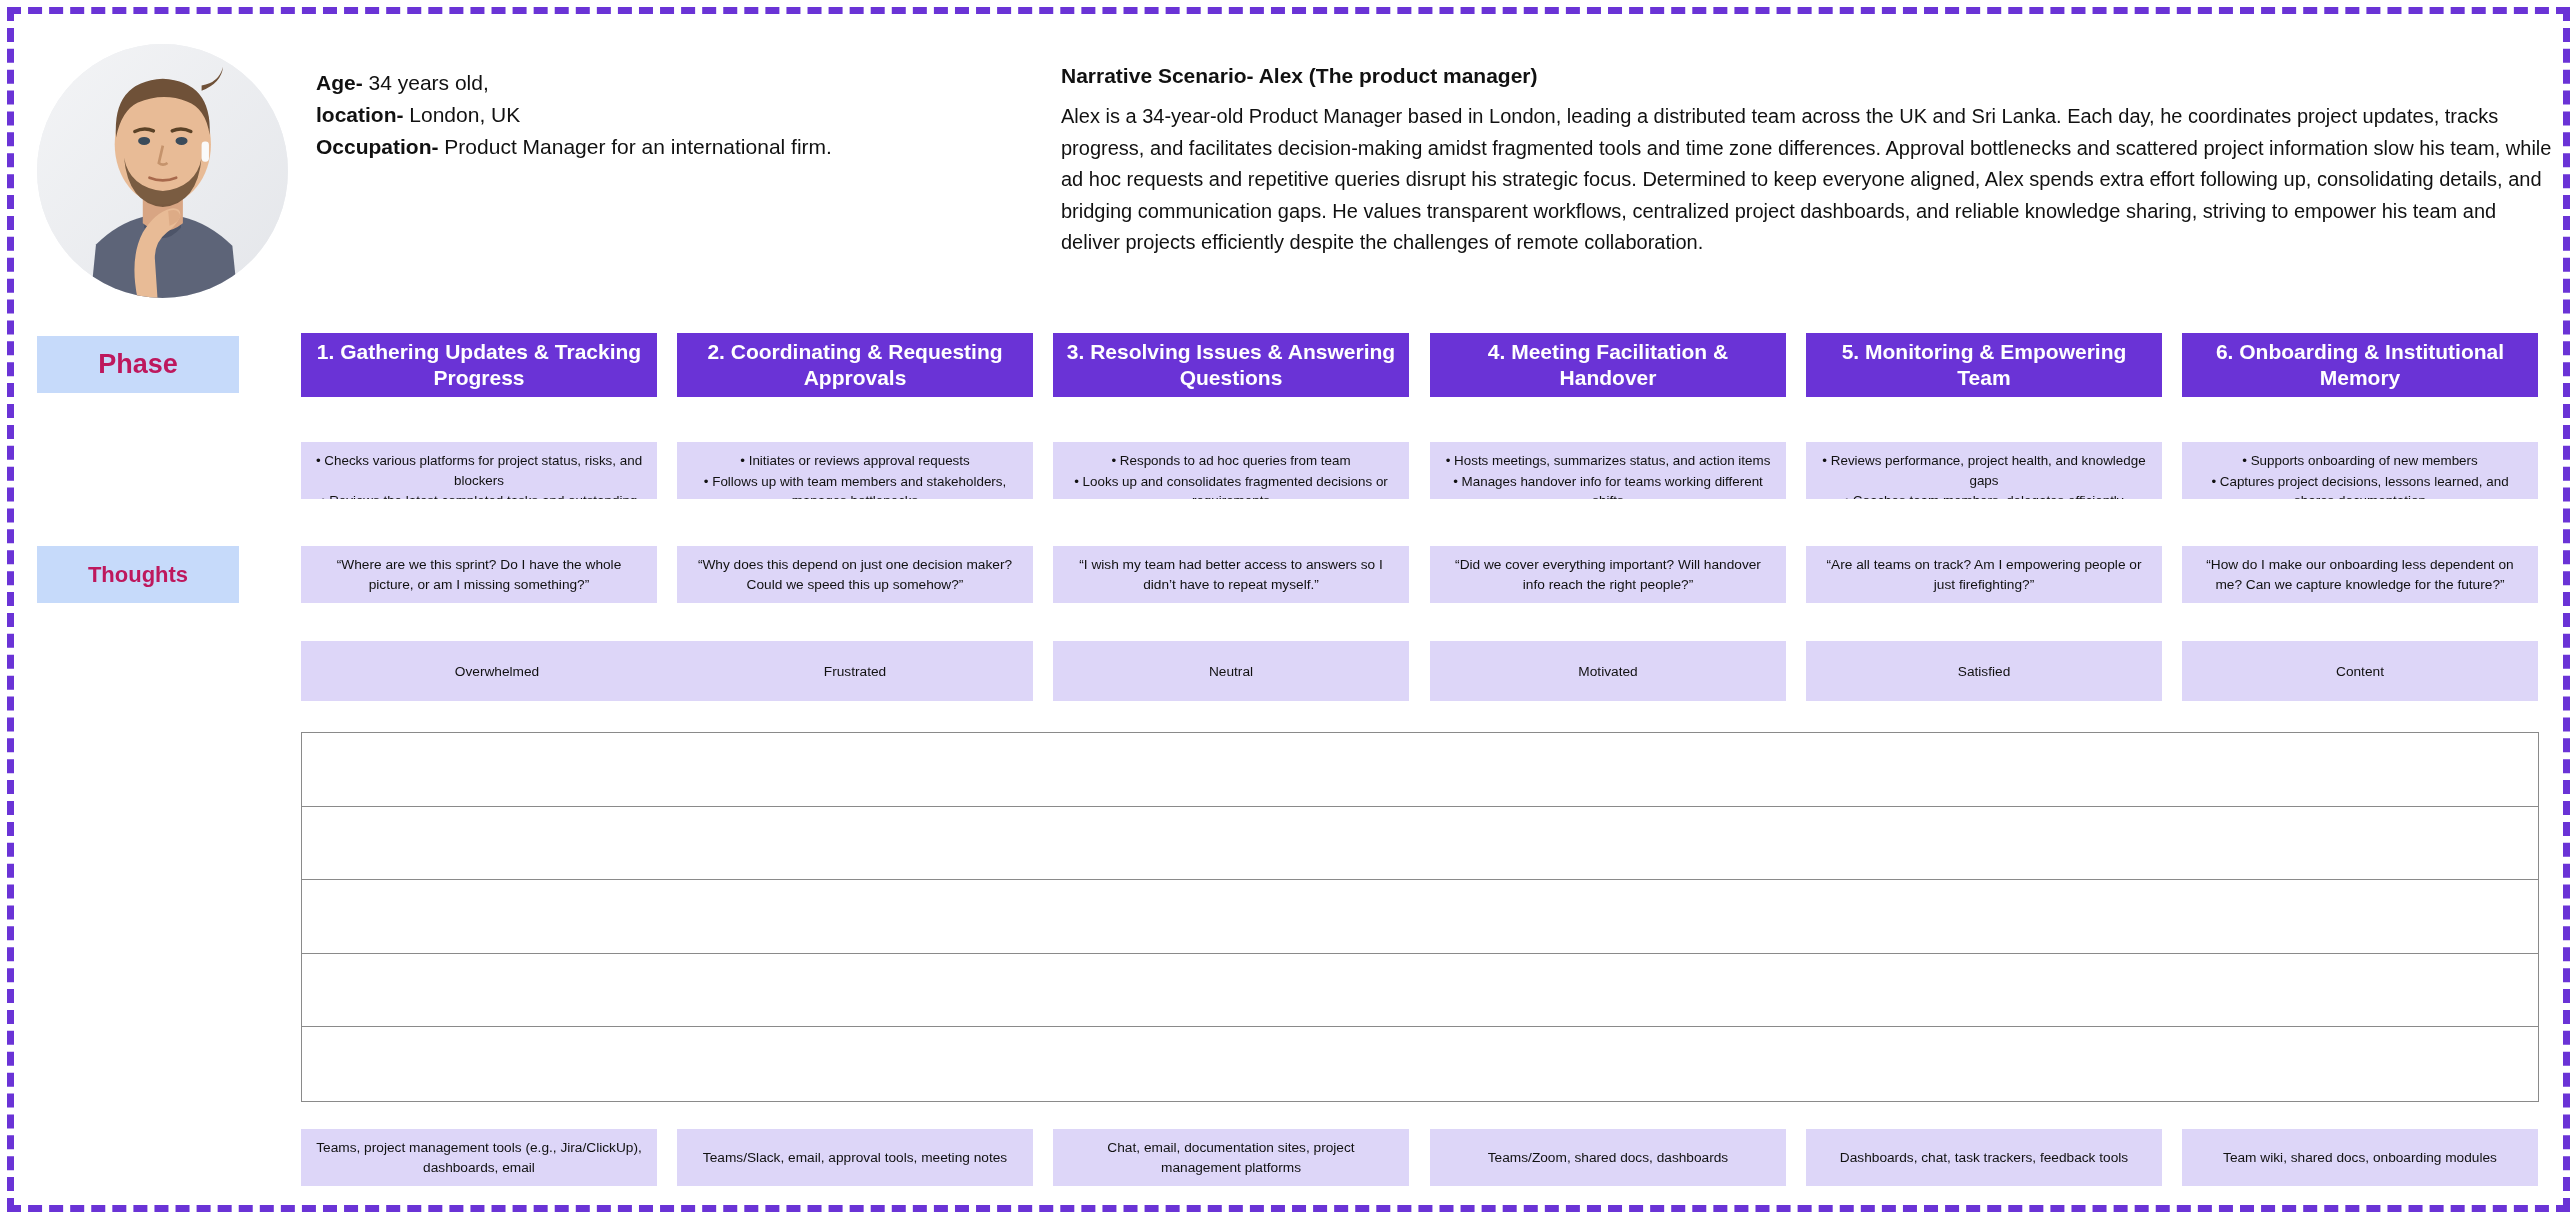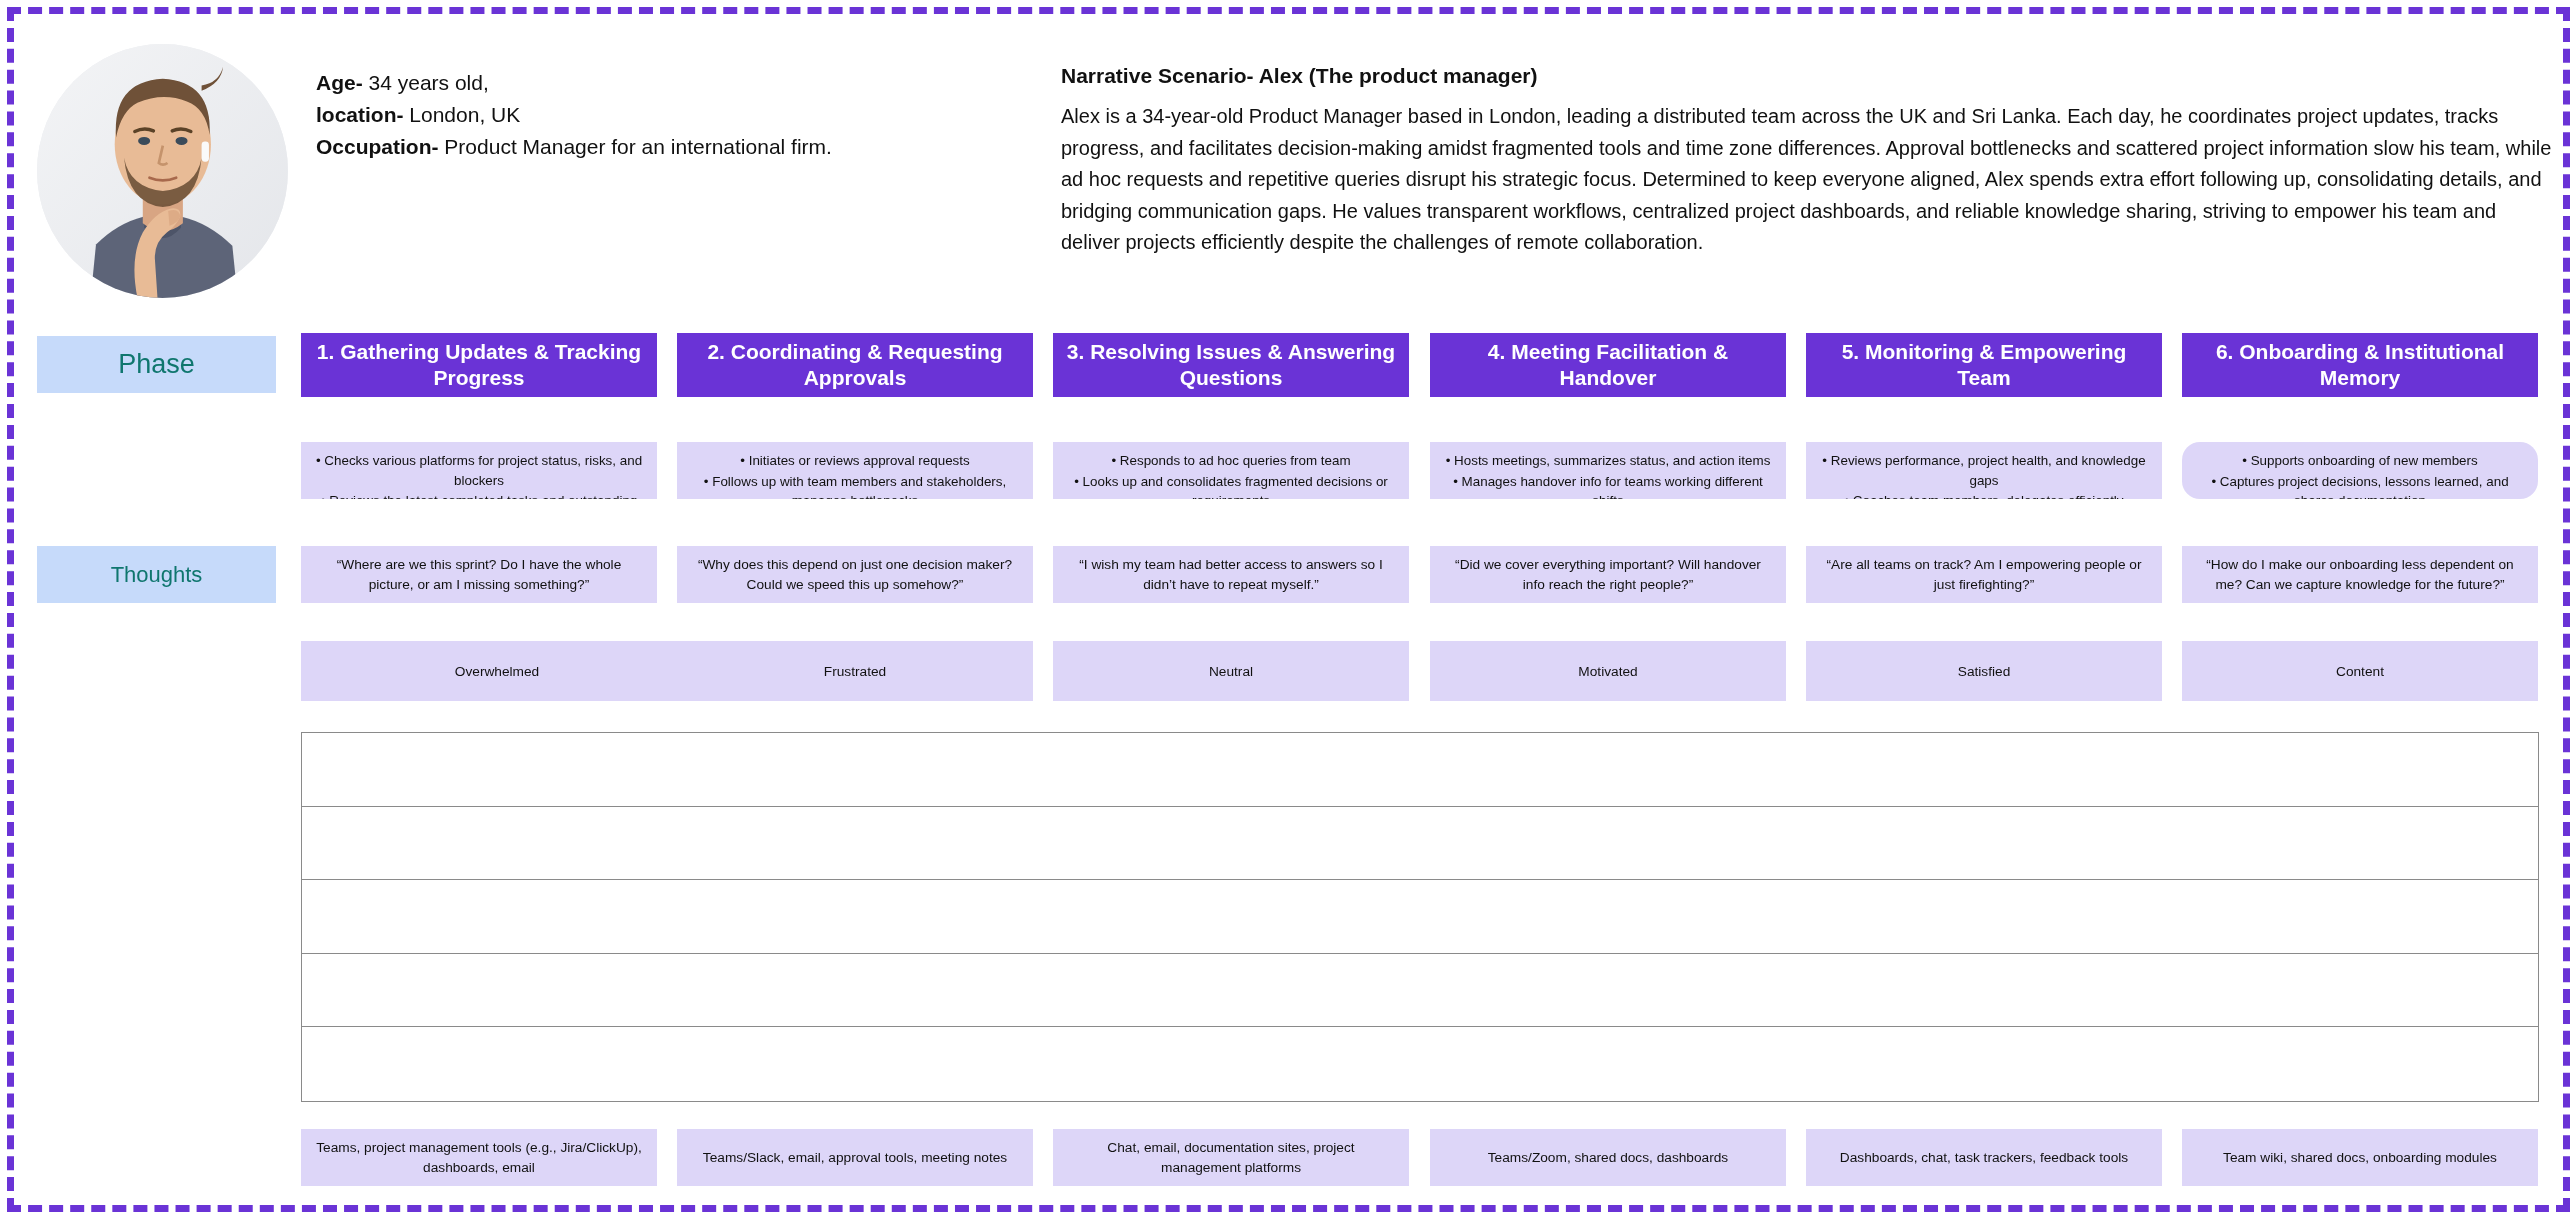--- a/index.html
+++ b/index.html
@@ -59,24 +59,24 @@
     margin-bottom: 13px;
   }
   .narrative-body {
     font-size: 20px; line-height: 1.58; color: #111;
     text-align: left;
   }
 
   
   .rowlabel {
     position: absolute;
-    left: 37px; width: 239px;
+    left: 37px; width: 202px;
     background: #C6DAFA;
     display: flex; align-items: center; justify-content: center;
-    font-weight: 400; color: #0f766e;
+    font-weight: 700; color: #be185d;
     text-align: center;
   }
   .phase-head {
     position: absolute;
     background: #6A33D6;
     color: #ffffff;
     display: flex; align-items: center; justify-content: center;
     text-align: center;
     font-weight: 700;
     font-size: 21px;
@@ -248,21 +248,21 @@
           <li><span class="bullet">•&nbsp;</span><span>Hosts meetings, summarizes status, and action items</span></li>
           <li><span class="bullet">•&nbsp;</span><span>Manages handover info for teams working different shifts</span></li>
         </ul>
       </div>
       <div class="cell actions" style="left: 1806px; top: 442px; width: 356px; height: 57px;">
         <ul>
           <li><span class="bullet">•&nbsp;</span><span>Reviews performance, project health, and knowledge gaps</span></li>
           <li><span class="bullet">•&nbsp;</span><span>Coaches team members, delegates efficiently</span></li>
         </ul>
       </div>
-      <div class="cell actions" style="left: 2182px; top: 442px; width: 356px; height: 57px; border-radius: 18px;">
+      <div class="cell actions" style="left: 2182px; top: 442px; width: 356px; height: 57px;">
         <ul>
           <li><span class="bullet">•&nbsp;</span><span>Supports onboarding of new members</span></li>
           <li><span class="bullet">•&nbsp;</span><span>Captures project decisions, lessons learned, and shares documentation</span></li>
         </ul>
       </div>
     </div>
 
   <div id="thoughts-row">
       <div class="cell thoughts" style="left: 301px; top: 546px; width: 356px; height: 57px;">
         <span>“Where are we this sprint? Do I have the whole picture, or am I missing something?”</span>

